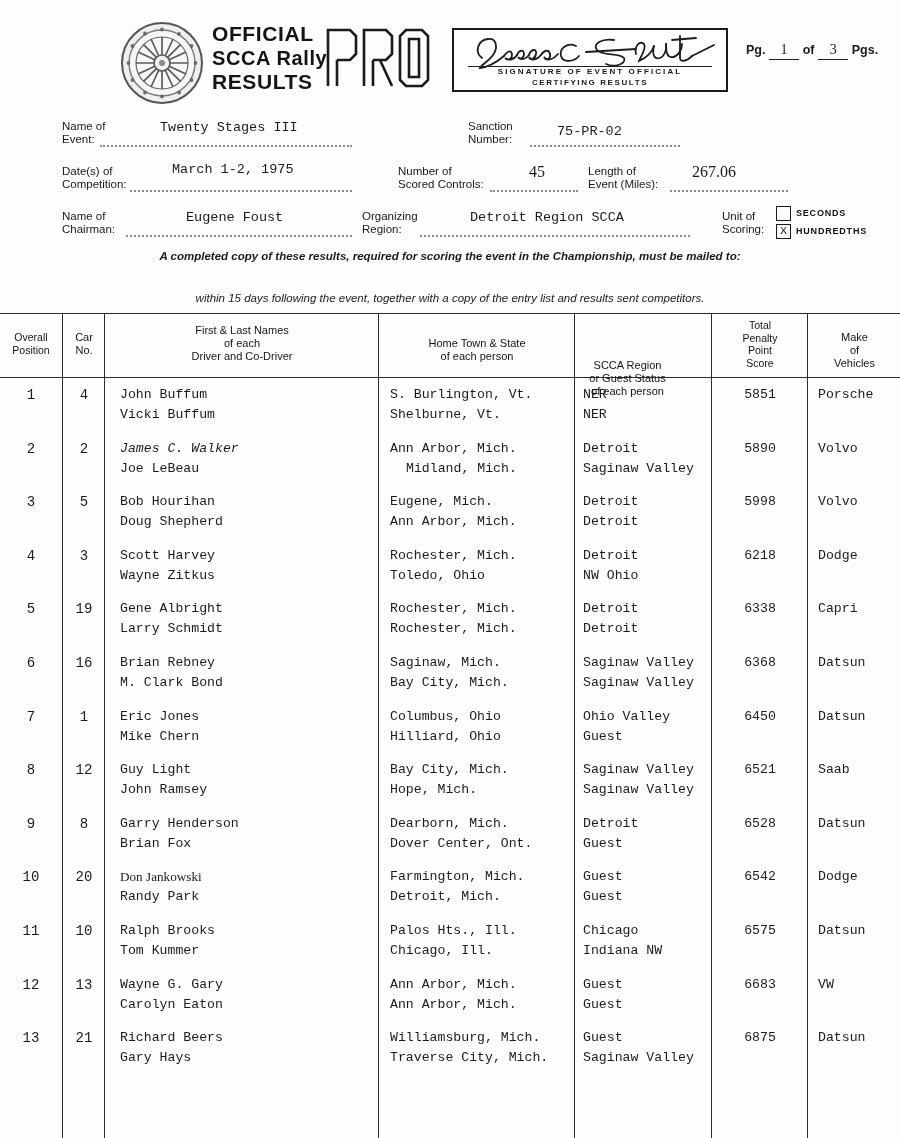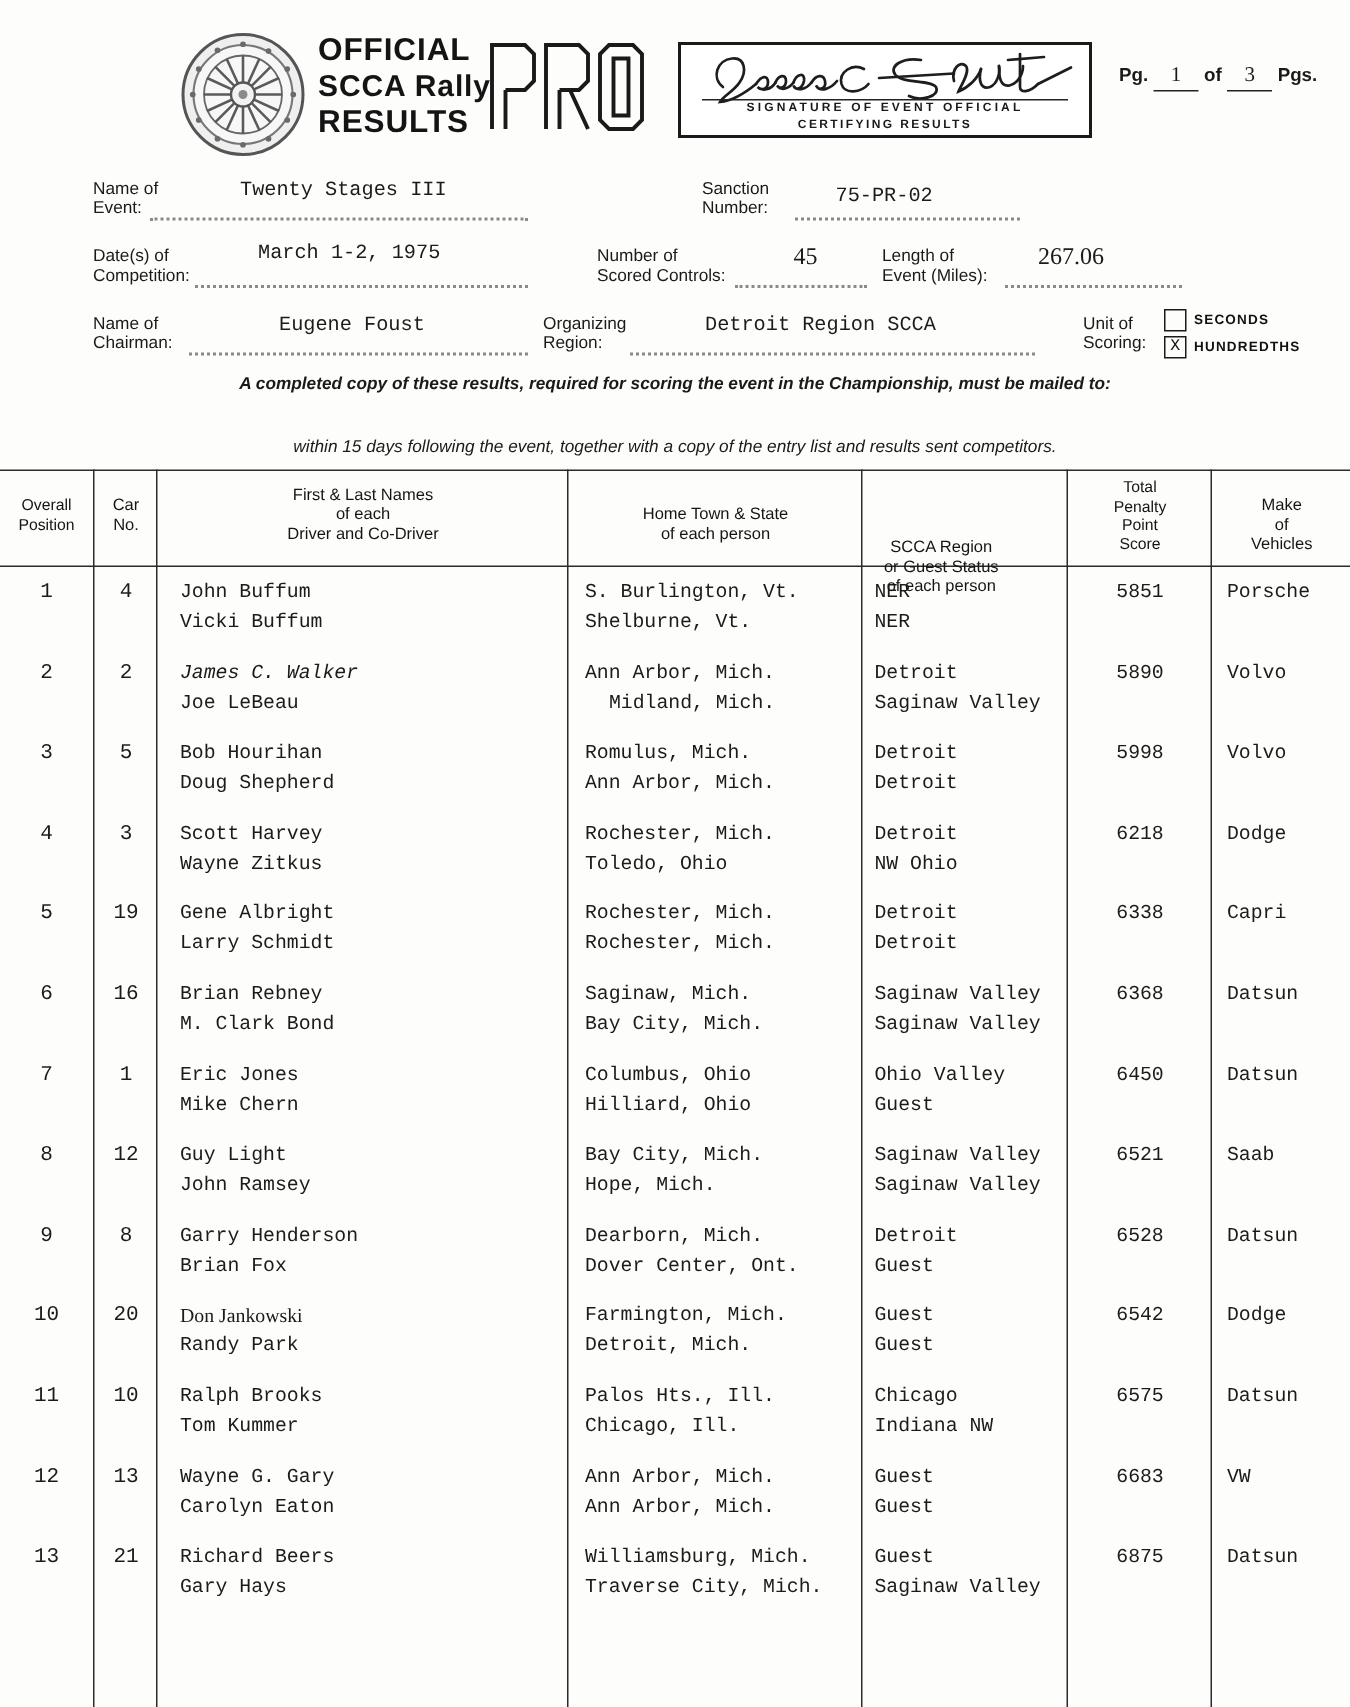--- a/index.html
+++ b/index.html
@@ -422,21 +422,21 @@
         <div class="rowcell " style="left: 390px; top: 125.6px; width: 182px;">Ann Arbor, Mich.</div>
         <div class="rowcell " style="left: 406px; top: 145.6px; width: 182px;">Midland, Mich.</div>
         <div class="rowcell " style="left: 583px; top: 125.6px; width: 128px;">Detroit</div>
         <div class="rowcell " style="left: 583px; top: 145.6px; width: 128px;">Saginaw Valley</div>
         <div class="rowcell ctr" style="left: 713px; top: 125.6px; width: 94px;">5890</div>
         <div class="rowcell " style="left: 818px; top: 125.6px; width: 82px;">Volvo</div>
         <div class="rowcell ctr num" style="left: 0px; top: 179.2px; width: 62px;">3</div>
         <div class="rowcell ctr num" style="left: 64px; top: 179.2px; width: 40px;">5</div>
         <div class="rowcell " style="left: 120px; top: 179.2px; width: 255px;">Bob Hourihan</div>
         <div class="rowcell " style="left: 120px; top: 199.2px; width: 255px;">Doug Shepherd</div>
-        <div class="rowcell " style="left: 390px; top: 179.2px; width: 182px;">Romulus, Mich.</div>
+        <div class="rowcell " style="left: 390px; top: 179.2px; width: 182px;">Eugene, Mich.</div>
         <div class="rowcell " style="left: 390px; top: 199.2px; width: 182px;">Ann Arbor, Mich.</div>
         <div class="rowcell " style="left: 583px; top: 179.2px; width: 128px;">Detroit</div>
         <div class="rowcell " style="left: 583px; top: 199.2px; width: 128px;">Detroit</div>
         <div class="rowcell ctr" style="left: 713px; top: 179.2px; width: 94px;">5998</div>
         <div class="rowcell " style="left: 818px; top: 179.2px; width: 82px;">Volvo</div>
         <div class="rowcell ctr num" style="left: 0px; top: 232.8px; width: 62px;">4</div>
         <div class="rowcell ctr num" style="left: 64px; top: 232.8px; width: 40px;">3</div>
         <div class="rowcell " style="left: 120px; top: 232.8px; width: 255px;">Scott Harvey</div>
         <div class="rowcell " style="left: 120px; top: 252.8px; width: 255px;">Wayne Zitkus</div>
         <div class="rowcell " style="left: 390px; top: 232.8px; width: 182px;">Rochester, Mich.</div>

